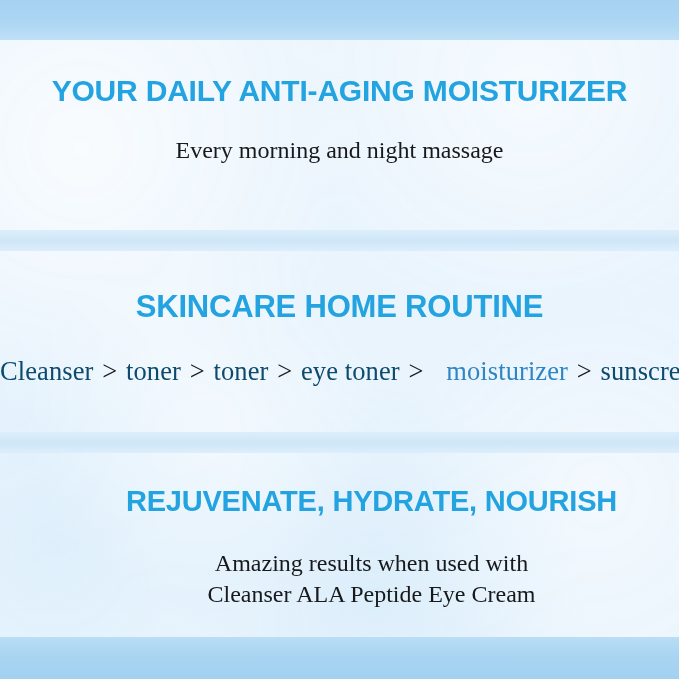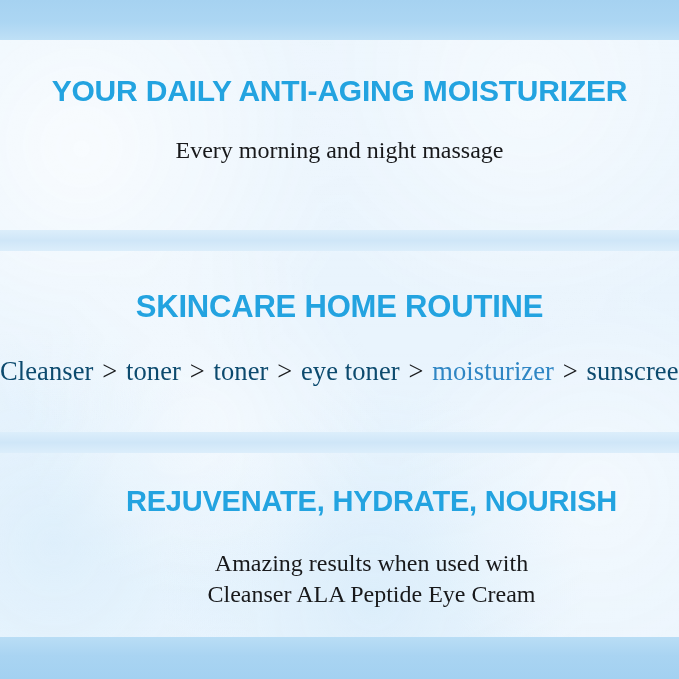--- a/index.html
+++ b/index.html
@@ -109,21 +109,21 @@
     font-family: "Liberation Serif", serif;
     color: #18191b;
     font-size: 26.5px;
     line-height: 34px;
     margin: 0;
     margin-top: 30px;
     white-space: nowrap;
     letter-spacing: 0.1px;
   }
   .routine-step { color: #0c4a6e; }
-  .routine-step.accent { color: #2f86c4; }
+  .routine-step.accent { color: #2f86c4; margin-left: 14px; }
   .routine-sep { color: #18191b; padding: 0 2px; }
 </style>
 </head>
 <body>
 
 <div class="infographic">
 
   <div class="panel-texture"></div>
 
   <div class="band band-top"></div>

